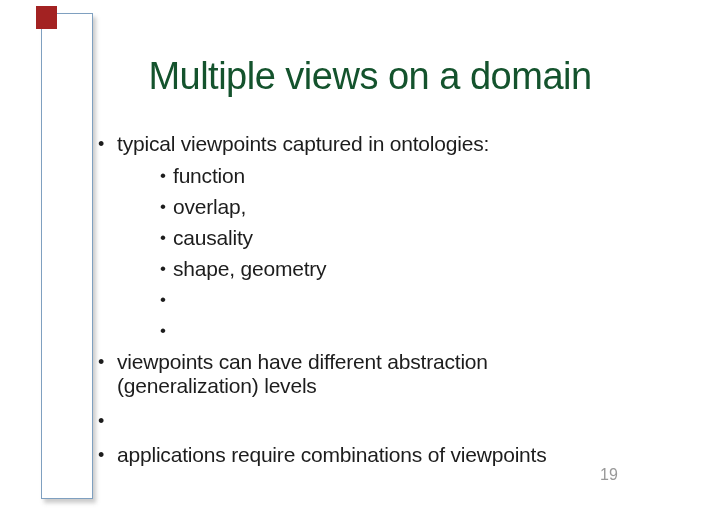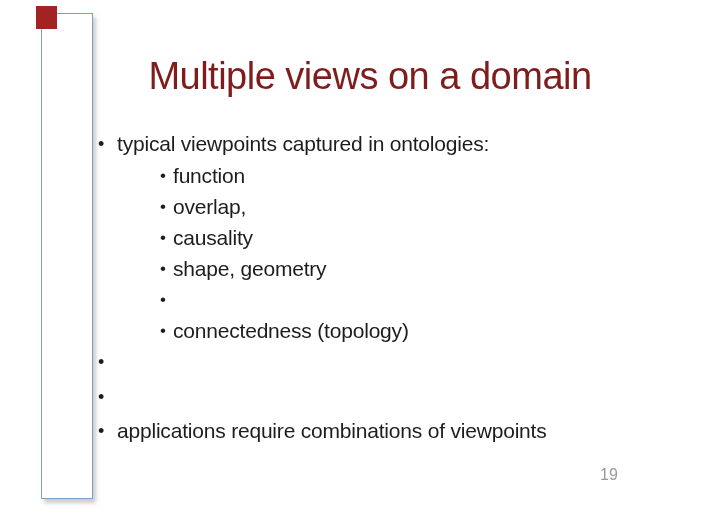--- a/index.html
+++ b/index.html
@@ -28,21 +28,21 @@
     z-index:2;
   }
   .slide-title{
     position:absolute;
     left:100px;top:52px;
     width:540px;
     text-align:center;
     font-size:38px;
     line-height:48px;
     letter-spacing:-0.5px;
-    color:#7f1d1d;
+    color:#14532d;
     white-space:nowrap;
   }
   .body{
     position:absolute;
     left:95px;top:132px;
     width:615px;
     font-size:21px;
     letter-spacing:-0.2px;
     color:#1d1d1d;
   }
@@ -97,26 +97,26 @@
       </li>
       <li class="row">
         <span class="dot">•</span>
         <span class="text">shape, geometry</span>
       </li>
       <li class="row">
         <span class="dot">•</span>
       </li>
       <li class="row">
         <span class="dot">•</span>
-        <span class="text">connectedness (topology)</span>
       </li>
     </ul>
 
     <div class="row lvl1 p2">
       <span class="dot">•</span>
+      <span class="text">viewpoints can have different abstraction (generalization) levels</span>
     </div>
 
     <div class="row lvl1 p3">
       <span class="dot">•</span>
     </div>
 
     <div class="row lvl1 p4">
       <span class="dot">•</span>
       <span class="text">applications require combinations of viewpoints</span>
     </div>

